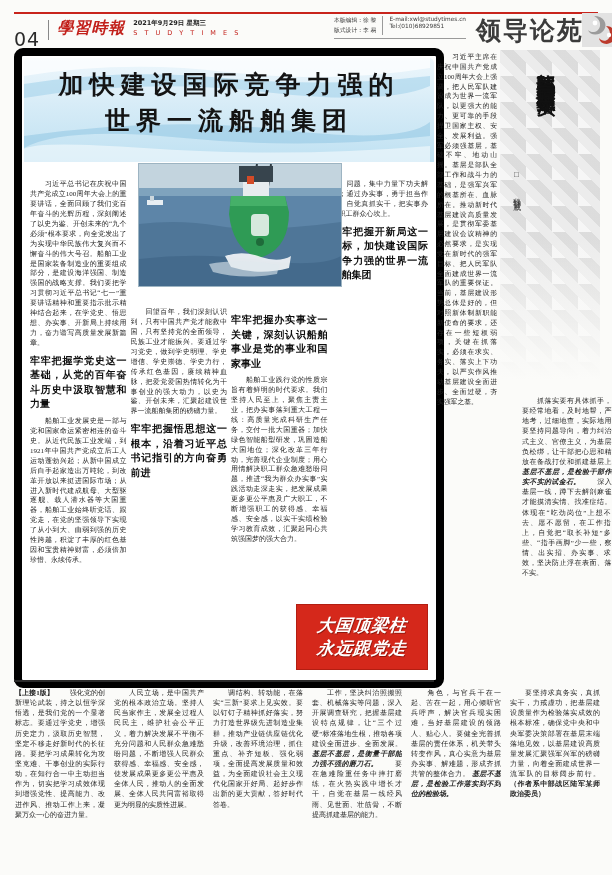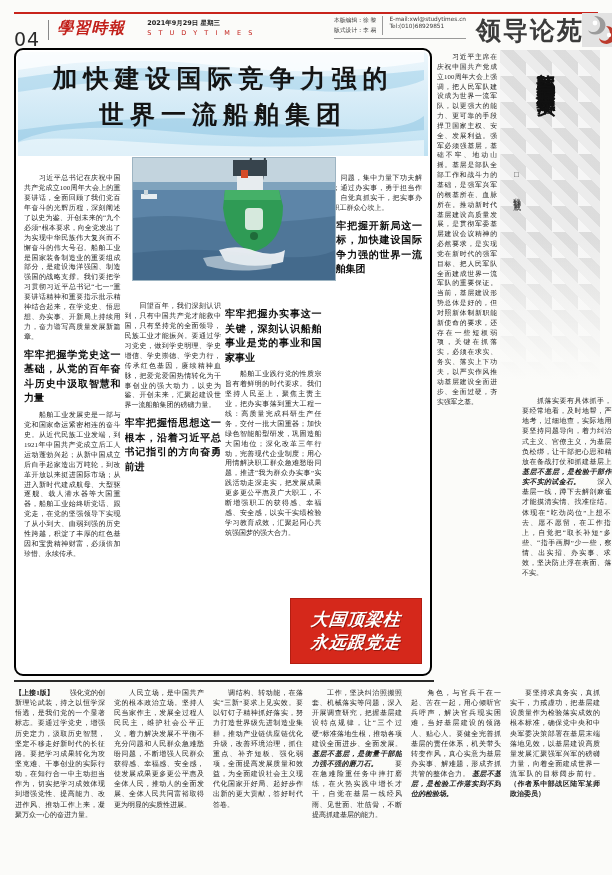--- a/index.html
+++ b/index.html
@@ -4,34 +4,34 @@
 <style>
   html,body{margin:0;padding:0;background:#e9e7e2;}
   .page{position:relative;width:612px;height:875px;margin:0 auto;background:#fbfbf9;
         font-family:"Liberation Serif","DejaVu Serif",serif;color:#1d1d1d;overflow:hidden;}
   .topline{position:absolute;left:14px;top:12px;width:584px;height:2px;background:#c8241c;}
 
   
   .hdr{position:absolute;left:14px;top:16px;width:584px;height:30px;display:flex;align-items:flex-start;}
   .pagenum{font-size:19px;color:#2b2b2b;font-family:"DejaVu Sans",sans-serif;letter-spacing:1px;margin-top:12px;}
   .hsep{width:1px;height:20px;background:#888;margin:4px 8px 0 8px;}
-  .mast{display:flex;gap:22px;}
+  .mast{display:flex;gap:8px;}
   .mast-cn{font-size:16px;font-weight:bold;color:#c2201a;font-style:italic;letter-spacing:1px;margin-top:2px;}
   .mast-stack{display:flex;flex-direction:column;margin-top:3px;}
   .mast-date{font-size:6.5px;font-weight:bold;color:#222;font-family:"DejaVu Sans",sans-serif;}
   .mast-en{font-size:6.5px;color:#c2201a;letter-spacing:2.5px;font-family:"DejaVu Sans",sans-serif;margin-top:1px;}
   .hmid{position:absolute;left:320px;top:0px;display:flex;gap:6px;border-bottom:1px solid #9a9a9a;padding-bottom:3px;}
   .hmid .blk{display:flex;flex-direction:column;gap:1px;}
   .hmid .t{font-size:5.8px;color:#3a3a3a;font-family:"DejaVu Sans",sans-serif;white-space:nowrap;}
   .hvline{width:1px;background:#9a9a9a;}
   .secttl{position:absolute;left:462px;top:-2px;font-size:25px;font-weight:bold;color:#3b3b3b;letter-spacing:2px;font-family:"DejaVu Serif",serif;}
   .seclogo{position:absolute;left:566px;top:-4px;}
 
   
-  .mainbox{position:absolute;left:14px;top:48px;width:414px;height:624px;border:2px solid #000000;border-radius:9px;background:#fff;}
+  .mainbox{position:absolute;left:14px;top:48px;width:414px;height:624px;border:8px solid #000000;border-radius:9px;background:#fff;}
   .banner{position:absolute;left:2px;top:2px;right:2px;height:104px;overflow:hidden;border-radius:5px 5px 0 0;
           background:linear-gradient(180deg,#eef7fc 0%,#d7ecf7 45%,#bfe1f2 100%);}
   .banner svg{position:absolute;left:0;top:0;}
   .m-title{position:relative;text-align:center;font-weight:bold;color:#141414;
            font-size:25px;letter-spacing:6px;line-height:1.35;margin-top:10px;font-family:"DejaVu Serif",serif;}
   .byline{position:absolute;left:0;right:0;top:110px;text-align:center;font-size:8px;color:#222;
           font-family:"DejaVu Sans",sans-serif;}
   .boxbody{position:absolute;left:8px;right:8px;top:124px;bottom:8px;display:flex;gap:4px;}
   .bcol{flex:1;font-size:7px;line-height:1.42;text-align:justify;overflow:hidden;color:#252525;}
   .bcol p{margin:0 0 2px 0;}

